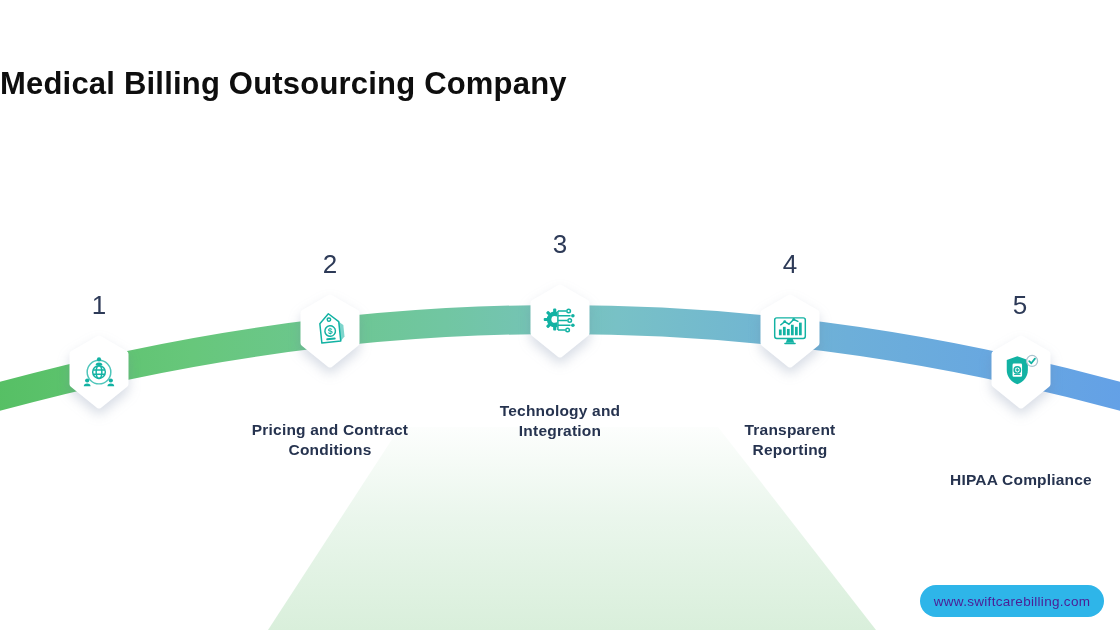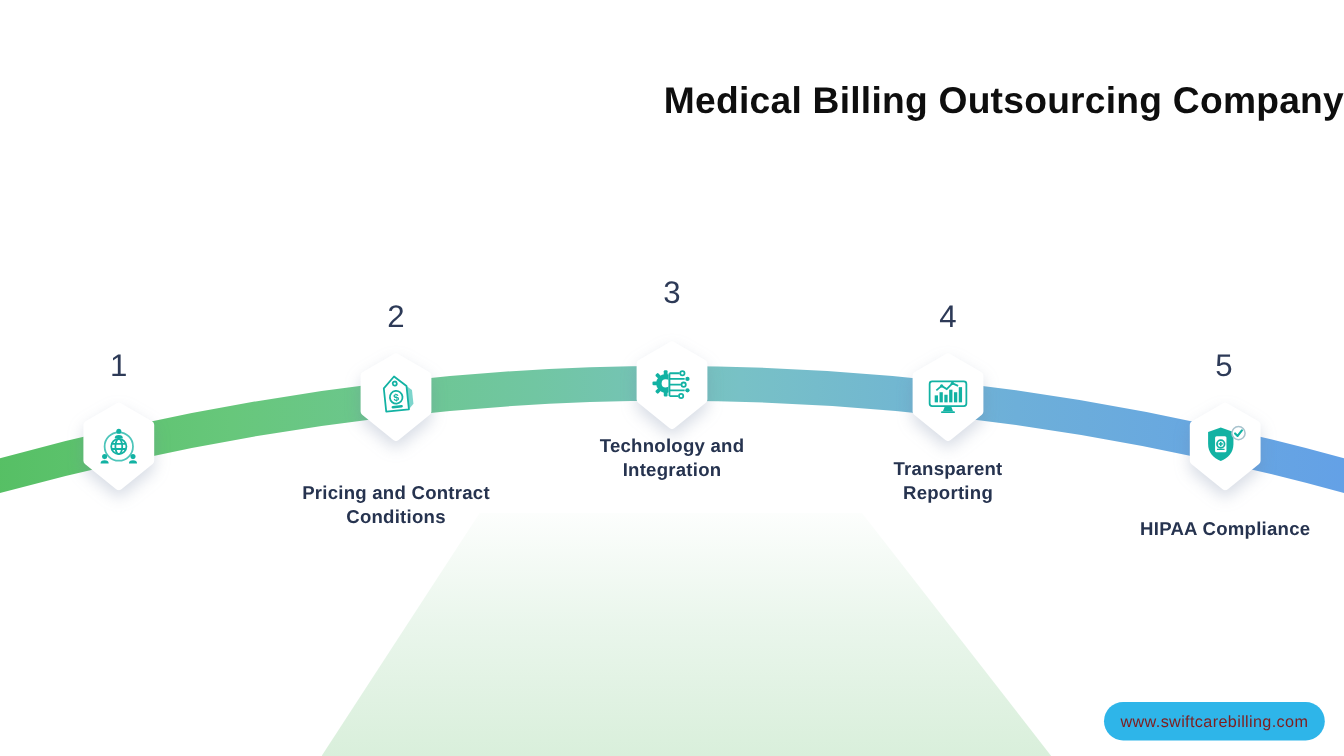--- a/index.html
+++ b/index.html
@@ -2,21 +2,21 @@
 <html><head>
 <meta charset="utf-8">
 <style>
   html,body{margin:0;padding:0;background:#ffffff;}
   .canvas{
     position:relative;width:1120px;height:630px;background:#ffffff;overflow:hidden;
     font-family:"Liberation Sans",sans-serif;
   }
   
   .title{
-    position:absolute;top:60px;left:0;width:100%;text-align:right;
+    position:absolute;top:60px;left:0;width:100%;text-align:left;
     font-weight:bold;font-size:31px;line-height:48px;color:#0e0e0e;letter-spacing:.2px;
   }
   
   .arc-svg{position:absolute;left:0;top:0;width:1120px;height:630px;display:block;}
   .beam{
     position:absolute;left:268px;top:427px;width:608px;height:203px;
     background:linear-gradient(to bottom, rgba(238,248,240,0.15) 0%, #eaf6ec 45%, #d9efdb 100%);
     clip-path:polygon(132px 0, 450px 0, 608px 203px, 0 203px);
   }
   
@@ -25,32 +25,32 @@
     font-size:26px;font-weight:400;color:#2d3a57;
   }
   .badge{
     position:absolute;width:64px;height:74px;transform:translate(-50%,-50%);
     filter:drop-shadow(0 6px 6px rgba(110,130,160,.28));
   }
   .badge .hex{position:absolute;left:0;top:0;width:64px;height:74px;}
   .badge .icon{position:absolute;left:50%;top:50%;transform:translate(-50%,-54%);width:38px;height:38px;}
   .step-label{
     position:absolute;transform:translateX(-50%);text-align:center;
-    font-weight:bold;font-size:15.5px;line-height:20px;color:#26334f;letter-spacing:.2px;
+    font-weight:bold;font-size:15.5px;line-height:20px;color:#26334f;letter-spacing:.2px;margin-top:38px;
   }
   
   .n1{left:99px;top:305px;}  .b1{left:99px;top:372px;}  .l1{left:99px;top:432px;width:200px;}
-  .n2{left:330px;top:264px;} .b2{left:330px;top:331px;} .l2{left:330px;top:402px;width:190px;}
+  .n2{left:330px;top:264px;} .b2{left:330px;top:331px;} .l2{left:330px;top:382px;width:190px;}
   .n3{left:560px;top:244px;} .b3{left:560px;top:321px;} .l3{left:560px;top:363px;width:160px;}
   .n4{left:790px;top:264px;} .b4{left:790px;top:331px;} .l4{left:790px;top:382px;width:130px;}
   .n5{left:1020px;top:305px;}.b5{left:1021px;top:372px;}.l5{left:1021px;top:432px;width:210px;}
   
   .pill{
     position:absolute;left:920px;top:585px;width:184px;height:32px;border-radius:16px;
-    background:#2eb5e9;color:#7f1d1d;font-size:13.5px;letter-spacing:.3px;
+    background:#2eb5e9;color:#4c1d95;font-size:13.5px;letter-spacing:.3px;
     display:flex;align-items:center;justify-content:center;
   }
   .ic{stroke:#12b2a3;fill:none;stroke-width:1.4;}
 </style>
 </head>
 <body>
 
 <div class="canvas">
 
   <div class="beam"></div>

